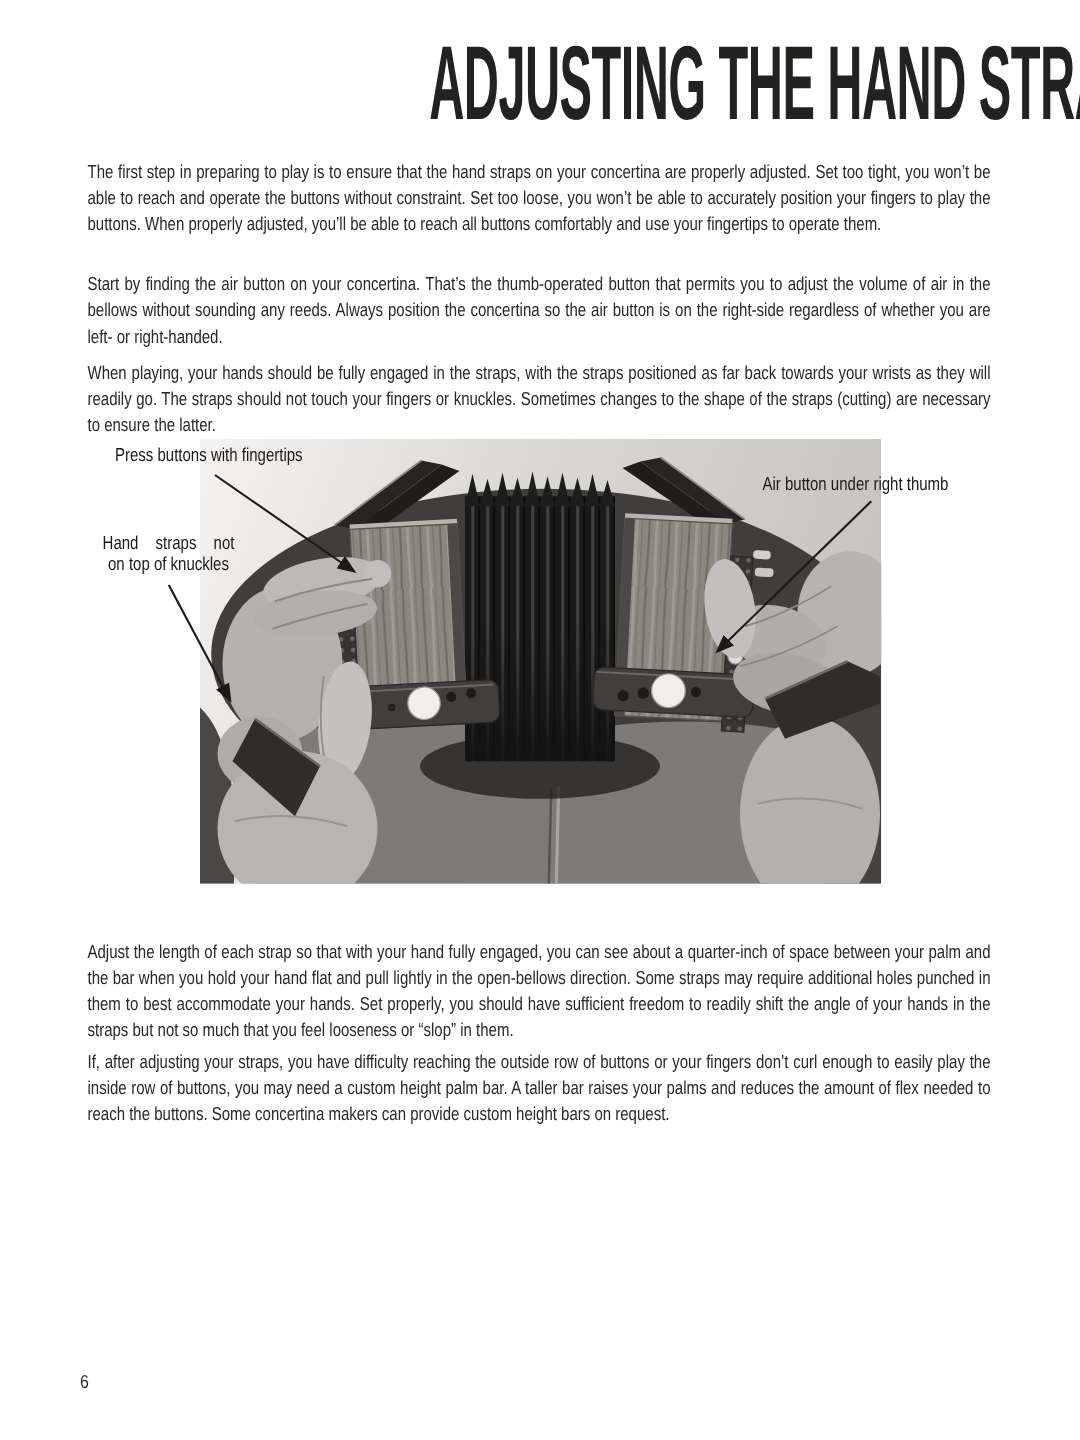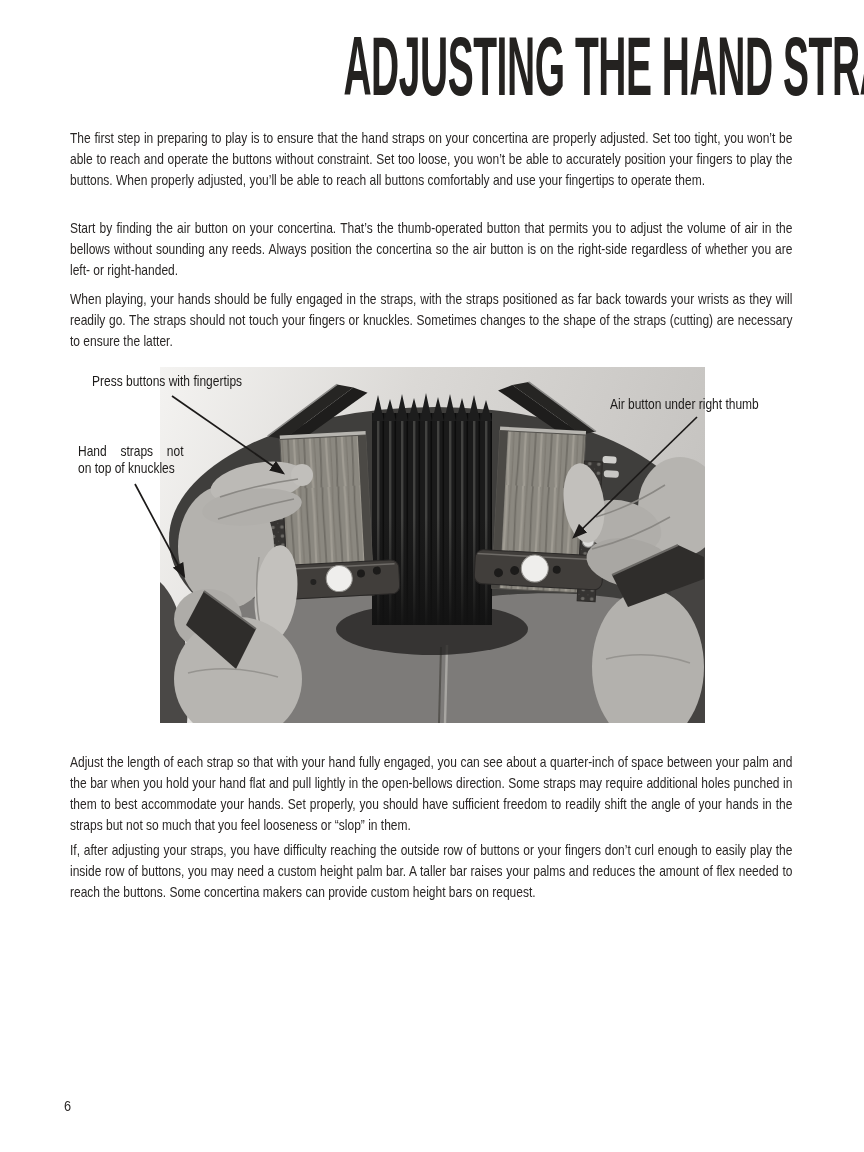--- a/index.html
+++ b/index.html
@@ -7,21 +7,21 @@
         font-family:"Liberation Sans",sans-serif;color:#242220;}
   
   .title-wrap{position:absolute;left:0;top:24px;width:864px;text-align:center;}
   .title-text{display:inline-block;font-weight:700;font-size:84px;line-height:1;
         letter-spacing:-1px;color:#242220;white-space:nowrap;transform-origin:center center;}
   
   .para{position:absolute;left:70px;width:903px;transform:scaleX(0.8);transform-origin:top left;
         font-size:15px;line-height:21px;text-align:justify;color:#2a2726;}
   .p1{top:112px;} .p2{top:202px;} .p3{top:273px;} .p4{top:736px;} .p5{top:824px;}
   
-  .figure{position:absolute;left:0;top:356px;width:740px;height:380px;}
+  .figure{position:absolute;left:0;top:340px;width:740px;height:380px;text-align:center;}
   .photo{position:absolute;left:160px;top:11px;width:545px;height:356px;}
   .fig-label{position:absolute;font-size:15px;line-height:16.5px;color:#1c1a19;
         transform:scaleX(0.8);transform-origin:top left;white-space:nowrap;}
   .lbl-press{left:92px;top:17px;}
   .lbl-straps{left:78px;top:87px;width:142px;white-space:normal;}
   .lbl-straps .ws1{word-spacing:13px;}
   .lbl-air{left:610px;top:40px;}
   .arrows{position:absolute;left:0;top:0;width:864px;height:380px;pointer-events:none;}
   
   .pagenum{position:absolute;left:64px;top:1097px;font-size:15px;transform:scaleX(0.85);

